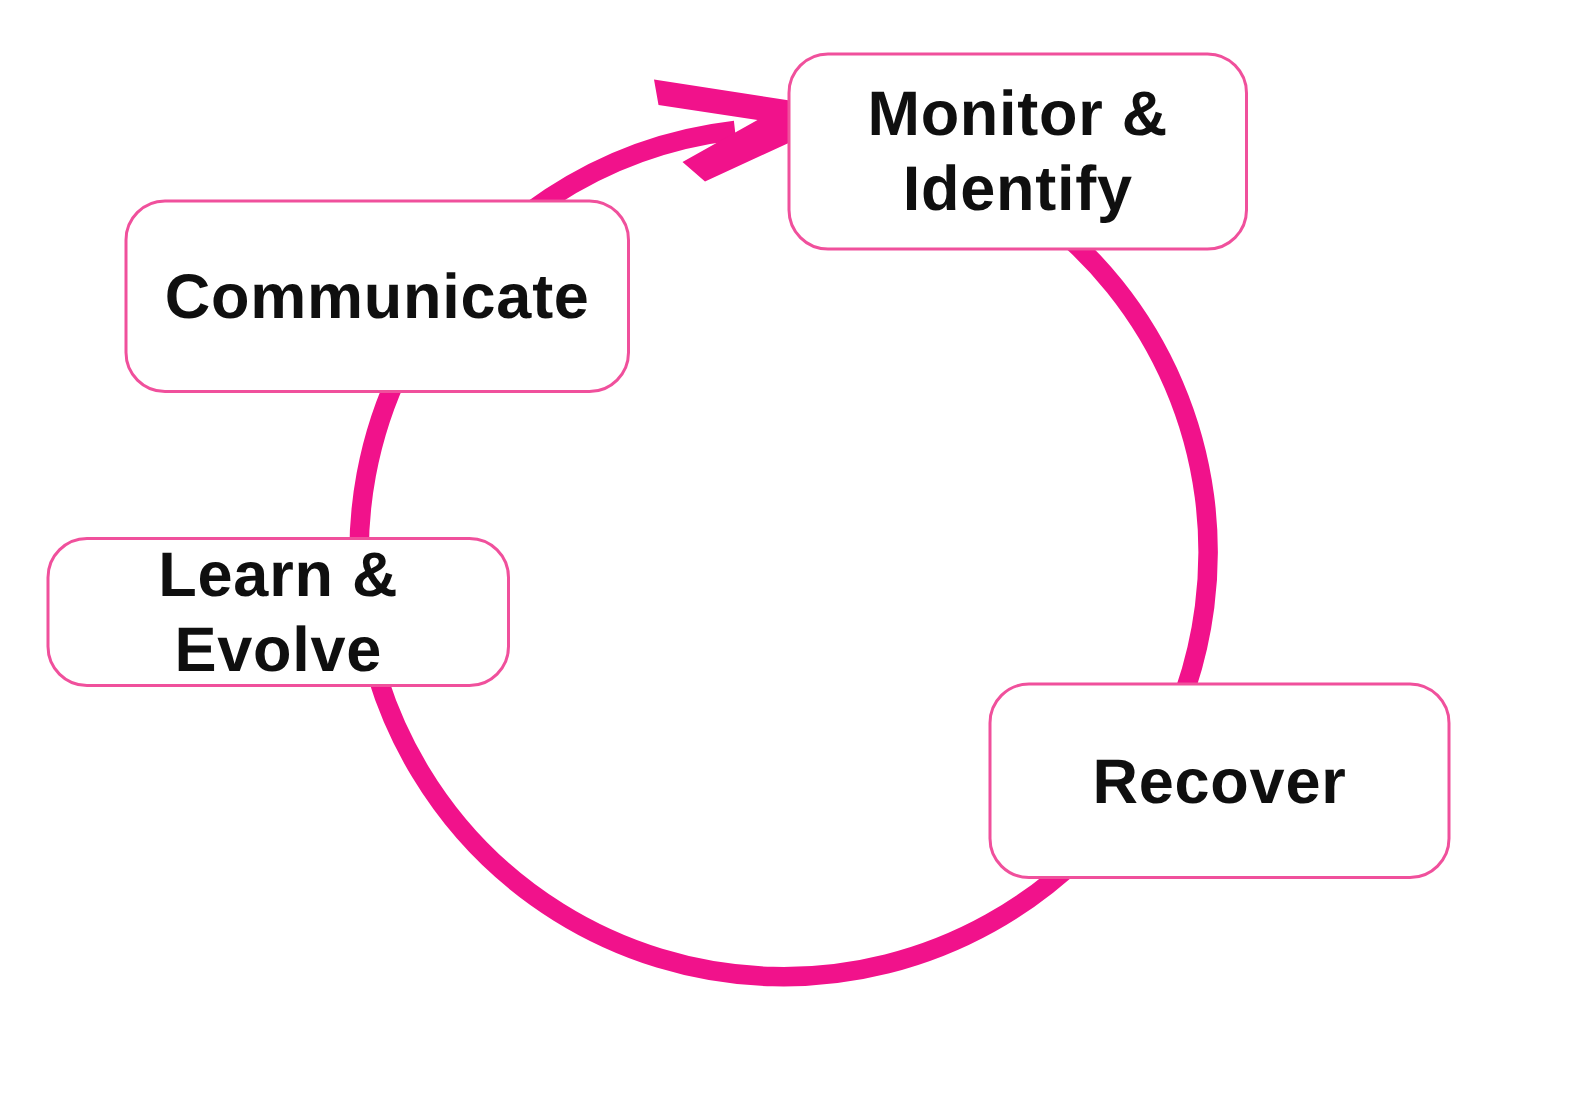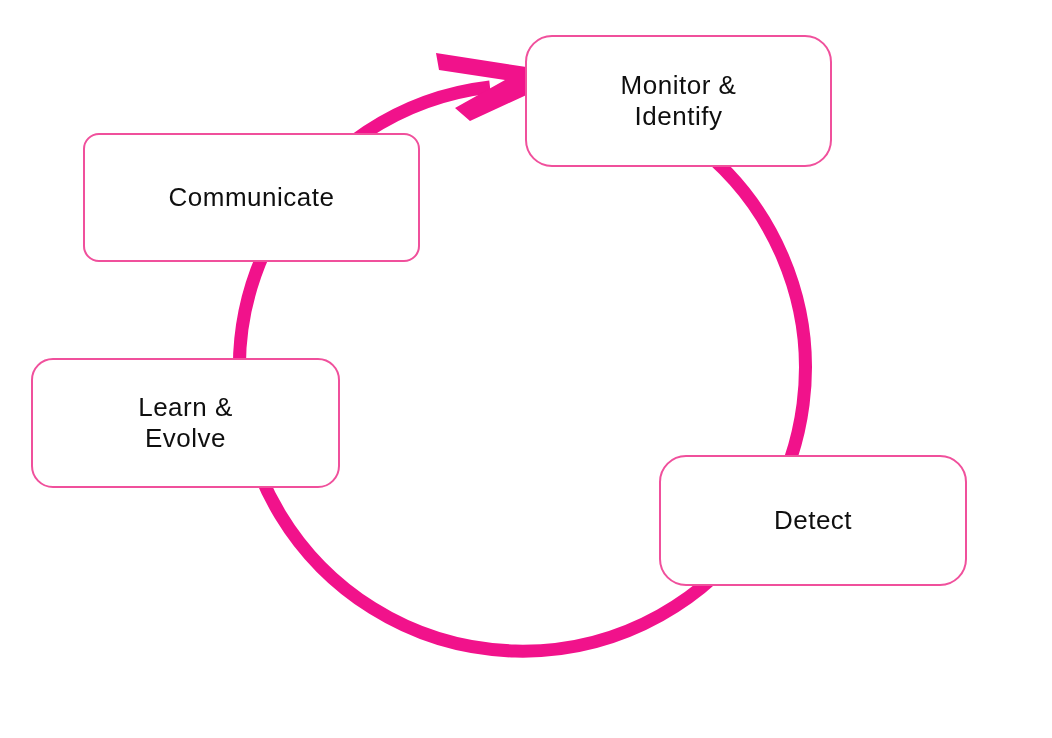--- a/index.html
+++ b/index.html
@@ -27,55 +27,55 @@
     box-sizing: border-box;
     background: var(--box-fill, #ffffff);
     border: 2px solid var(--box-border, #f0509c);
     border-radius: 27px;
     display: flex;
     align-items: center;
     justify-content: center;
     text-align: center;
   }
   .node .label {
-    font-size: 26px;
-    font-weight: 400;
+    font-size: 42px;
+    font-weight: 700;
     line-height: 1.18;
     color: var(--text-color, #0f0f0f);
     white-space: pre-line;
     letter-spacing: 0.5px;
   }
   
   .node-monitor    { left: 525px; top: 35px;  width: 307px; height: 132px; }
-  .node-communicate{ left: 83px;  top: 133px; width: 337px; height: 129px; border-radius: 16px; }
+  .node-communicate{ left: 83px;  top: 133px; width: 337px; height: 129px; }
   .node-protect    { left: 692px; top: 247px; width: 308px; height: 131px; }
   .node-detect     { left: 659px; top: 455px; width: 308px; height: 131px; }
   .node-respond    { left: 277px; top: 563px; width: 306px; height: 130px; }
-  .node-learn      { left: 31px;  top: 358px; width: 309px; height: 130px; border-radius: 22px; }
+  .node-learn      { left: 31px;  top: 358px; width: 309px; height: 100px; }
 </style>
 </head>
 <body>
 
 <div class="canvas">
 
   <svg class="arc-layer" viewBox="0 0 1052 738">
 
     <path d="M 569 89 A 283 283 0 1 1 490 87" fill="none" stroke-width="13" stroke-linecap="butt" stroke="#F1128B"></path>
 
     <polygon points="436,53 533,68 533,92 470,121 455,108 505,80 439,70" fill="#F1128B"></polygon>
   </svg>
 
   <div class="node node-monitor">
     <span class="label">Monitor &amp;
 Identify</span>
   </div>
 
 
   <div class="node node-detect">
-    <span class="label">Detect</span>
+    <span class="label">Recover</span>
   </div>
 
 
   <div class="node node-learn">
     <span class="label">Learn &amp;
 Evolve</span>
   </div>
 
   <div class="node node-communicate">
     <span class="label">Communicate</span>

